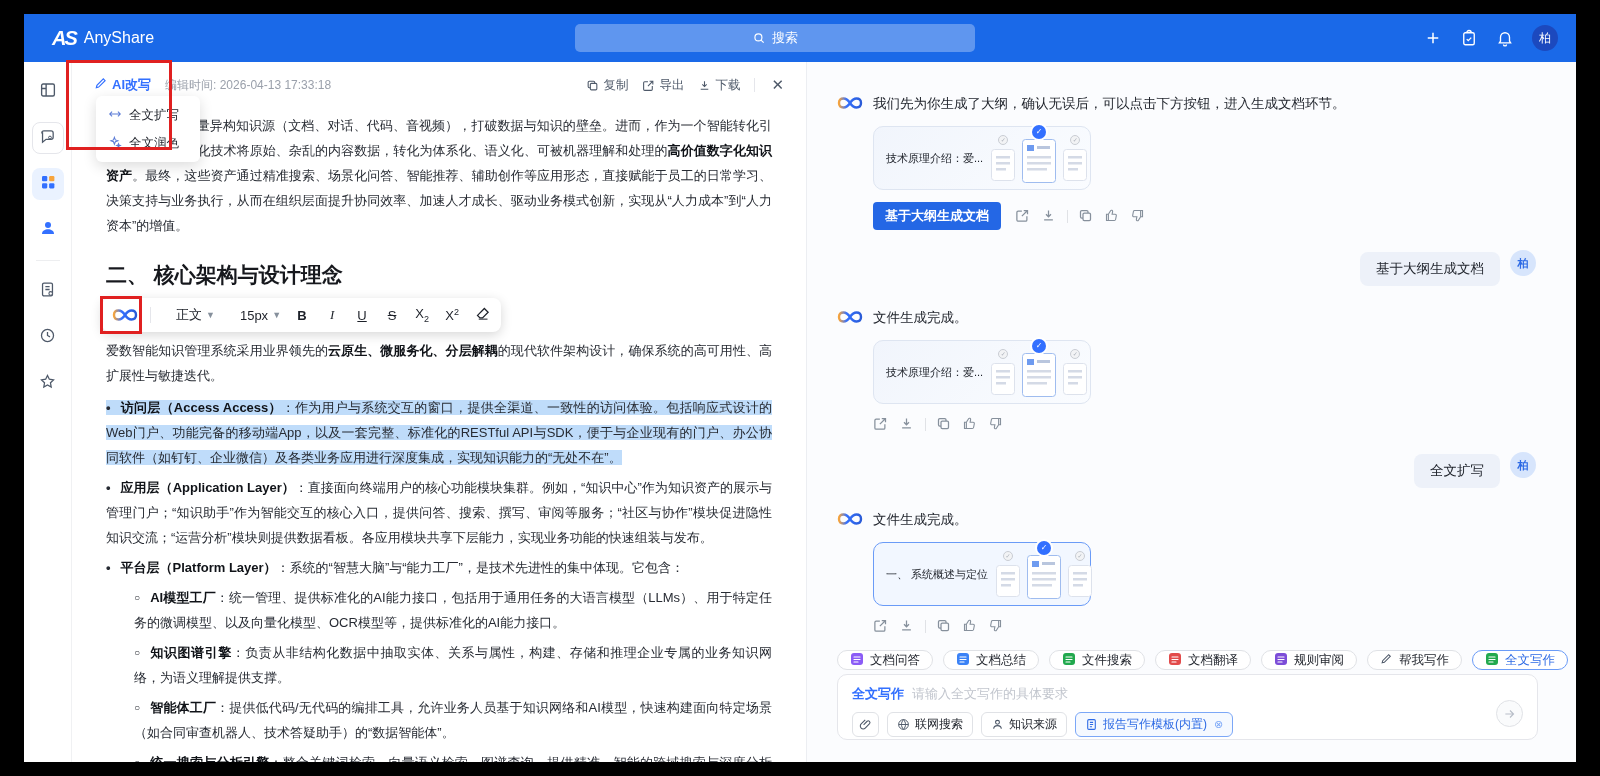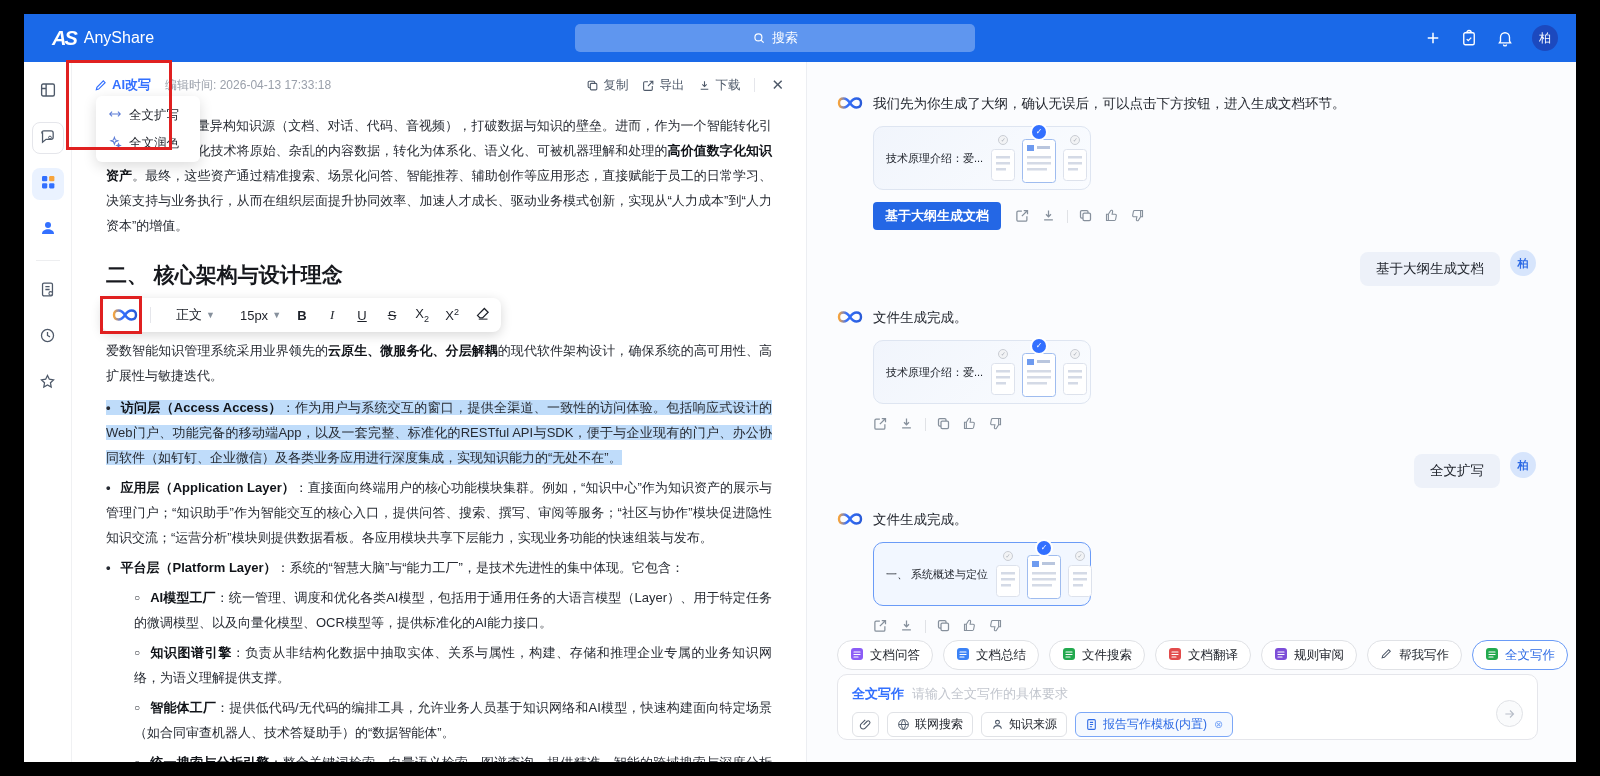--- a/index.html
+++ b/index.html
@@ -19,21 +19,21 @@
   
   #sidebar { position:absolute; left:0; top:48px; width:48px; height:700px; background:#fff; border-right:1px solid #F0F1F3; display:flex; flex-direction:column; align-items:center; padding-top:14px; gap:14px; }
   .side-item { width:32px; height:32px; border-radius:8px; display:flex; align-items:center; justify-content:center; cursor:pointer; }
   .side-item.boxed { border:1px solid #E5E6EB; }
   .side-item.active { background:#EAF2FF; }
   .side-divider { width:24px; height:1px; background:#EDEEF0; }
 
   
   #docpanel { position:absolute; left:48px; top:48px; width:734px; height:700px; background:#fff; overflow:hidden; }
   #doc-header { position:absolute; left:0; top:8px; width:100%; height:30px; display:flex; align-items:center; padding:0 22px; }
-  .ai-rewrite { color:#3370FF; font-size:13px; font-weight:600; display:flex; align-items:center; gap:4px; cursor:pointer; }
+  .ai-rewrite { color:#3370FF; font-size:13px; font-weight:600; display:flex; gap:4px; cursor:pointer; }
   .edit-time { color:#9AA0AB; font-size:12px; margin-left:14px; }
   #doc-header-right { margin-left:auto; display:flex; align-items:center; gap:14px; color:#4E5969; font-size:12.5px; }
   .hdr-act { display:flex; align-items:center; gap:4px; cursor:pointer; }
   .hdr-sep { width:1px; height:14px; background:#E5E6EB; }
   .hdr-close { cursor:pointer; font-size:15px; color:#4E5969; margin-left:2px; }
 
   #ai-menu { position:absolute; left:24px; top:34px; width:104px; background:#fff; border-radius:6px; box-shadow:0 4px 14px rgba(0,0,0,.14); padding:5px 0; z-index:30; }
   .ai-menu-item { height:28px; display:flex; align-items:center; gap:7px; padding:0 12px; font-size:12.5px; color:#1D2129; cursor:pointer; }
 
   #doc-body { position:absolute; left:34px; top:44px; width:666px; font-size:13px; line-height:25px; color:#272b33; text-align:justify; }
@@ -70,21 +70,21 @@
   .gen-card.sel { border:1px solid #6A9BF7; background:#F2F7FF; }
   .gen-title { font-size:11px; color:#1D2129; white-space:nowrap; }
   .thumbs { position:relative; width:96px; height:58px; flex:0 0 96px; }
   .act-row { margin:12px 0 0 36px; display:flex; align-items:center; gap:10px; }
   .primary-btn { height:28px; padding:0 12px; border-radius:4px; background:#2467E5; color:#fff; font-size:13px; font-weight:600; display:flex; align-items:center; cursor:pointer; margin-right:4px; }
   .act-icon { width:16px; height:16px; display:inline-flex; cursor:pointer; }
   .act-sep { width:1px; height:13px; background:#E0E2E6; }
 
   
   #chips { position:absolute; left:30px; bottom:92px; display:flex; align-items:center; gap:10px; }
-  .chip { height:30px; border:1px solid #E0E2E6; background:#fff; border-radius:16px; display:flex; align-items:center; gap:6px; padding:0 12px; font-size:12.5px; color:#1D2129; cursor:pointer; white-space:nowrap; }
+  .chip { height:20px; border:1px solid #E0E2E6; background:#fff; border-radius:16px; display:flex; align-items:center; gap:6px; padding:0 12px; font-size:12.5px; color:#1D2129; cursor:pointer; white-space:nowrap; }
   .chip.active { border:1px solid #6A9BF7; color:#2E6BE5; }
   #composer { position:absolute; left:30px; right:38px; bottom:22px; height:66px; background:#fff; border:1px solid #E5E6EB; border-radius:10px; padding:10px 14px 8px; }
   .composer-line1 { display:flex; gap:8px; font-size:13px; align-items:center; }
   .composer-mode { color:#3370FF; font-weight:700; }
   .composer-ph { color:#C2C6CE; }
   .composer-line2 { margin-top:9px; display:flex; align-items:center; gap:8px; }
   .mini-chip { height:25px; border:1px solid #E0E2E6; border-radius:6px; background:#fff; display:flex; align-items:center; gap:5px; padding:0 9px; font-size:12px; color:#1D2129; cursor:pointer; }
   .mini-chip.attach { width:27px; justify-content:center; padding:0; }
   .mini-chip.tpl { border:1px solid #7BA7F7; color:#2E6BE5; background:#F5F9FF; }
   .tpl-x { color:#7BA7F7; font-size:11px; margin-left:2px; cursor:pointer; }
@@ -277,21 +277,21 @@
     </div>
 
     <div id="doc-body">
         <p><span>（LLM）以及海量异构知识源（文档、对话、代码、音视频），打破数据与知识的壁垒。进而，作为一个智能转化引擎，它通过智能化技术将原始、杂乱的内容数据，转化为体系化、语义化、可被机器理解和处理的</span><b>高价值数字化知识资产</b><span>。最终，这些资产通过精准搜索、场景化问答、智能推荐、辅助创作等应用形态，直接赋能于员工的日常学习、决策支持与业务执行，从而在组织层面提升协同效率、加速人才成长、驱动业务模式创新，实现从“人力成本”到“人力资本”的增值。</span></p>
         <p class="blk-h1"><span>二、 核心架构与设计理念</span></p>
         <p class="blk-h2"><span>1. 系统架构概览</span></p>
         <p><span>爱数智能知识管理系统采用业界领先的</span><b>云原生、微服务化、分层解耦</b><span>的现代软件架构设计，确保系统的高可用性、高扩展性与敏捷迭代。</span></p>
         <p class="blk-li"><span class="hl"><span class="dot">•</span><b>访问层（Access Access）</b><span>：作为用户与系统交互的窗口，提供全渠道、一致性的访问体验。包括响应式设计的Web门户、功能完备的移动端App，以及一套完整、标准化的RESTful API与SDK，便于与企业现有的门户、办公协同软件（如钉钉、企业微信）及各类业务应用进行深度集成，实现知识能力的“无处不在”。</span></span></p>
         <p class="blk-li"><span class="dot">•</span><b>应用层（Application Layer）</b><span>：直接面向终端用户的核心功能模块集群。例如，“知识中心”作为知识资产的展示与管理门户；“知识助手”作为智能交互的核心入口，提供问答、搜索、撰写、审阅等服务；“社区与协作”模块促进隐性知识交流；“运营分析”模块则提供数据看板。各应用模块共享下层能力，实现业务功能的快速组装与发布。</span></p>
         <p class="blk-li"><span class="dot">•</span><b>平台层（Platform Layer）</b><span>：系统的“智慧大脑”与“能力工厂”，是技术先进性的集中体现。它包含：</span></p>
-        <p class="blk-li2"><span class="dot2">○</span><b>AI模型工厂</b><span>：统一管理、调度和优化各类AI模型，包括用于通用任务的大语言模型（Layer）、用于特定任务的微调模型、以及向量化模型、OCR模型等，提供标准化的AI能力接口。</span></p>
+        <p class="blk-li2"><span class="dot2">○</span><b>AI模型工厂</b><span>：统一管理、提供标准化的AI能力接口，包括用于通用任务的大语言模型（LLMs）、用于特定任务的微调模型、以及向量化模型、OCR模型等，提供标准化的AI能力接口。</span></p>
         <p class="blk-li2"><span class="dot2">○</span><b>知识图谱引擎</b><span>：负责从非结构化数据中抽取实体、关系与属性，构建、存储和推理企业专属的业务知识网络，为语义理解提供支撑。</span></p>
         <p class="blk-li2"><span class="dot2">○</span><b>智能体工厂</b><span>：提供低代码/无代码的编排工具，允许业务人员基于知识网络和AI模型，快速构建面向特定场景（如合同审查机器人、技术答疑助手）的“数据智能体”。</span></p>
         <p class="blk-li2"><span class="dot2">○</span><b>统一搜索与分析引擎</b><span>：整合关键词检索、向量语义检索、图谱查询，提供精准、智能的跨域搜索与深度分析能力。</span></p>
       </div>
 
   </div>
 
   <div id="assist">
     <div id="chat">
         <div class="msg-ai">

